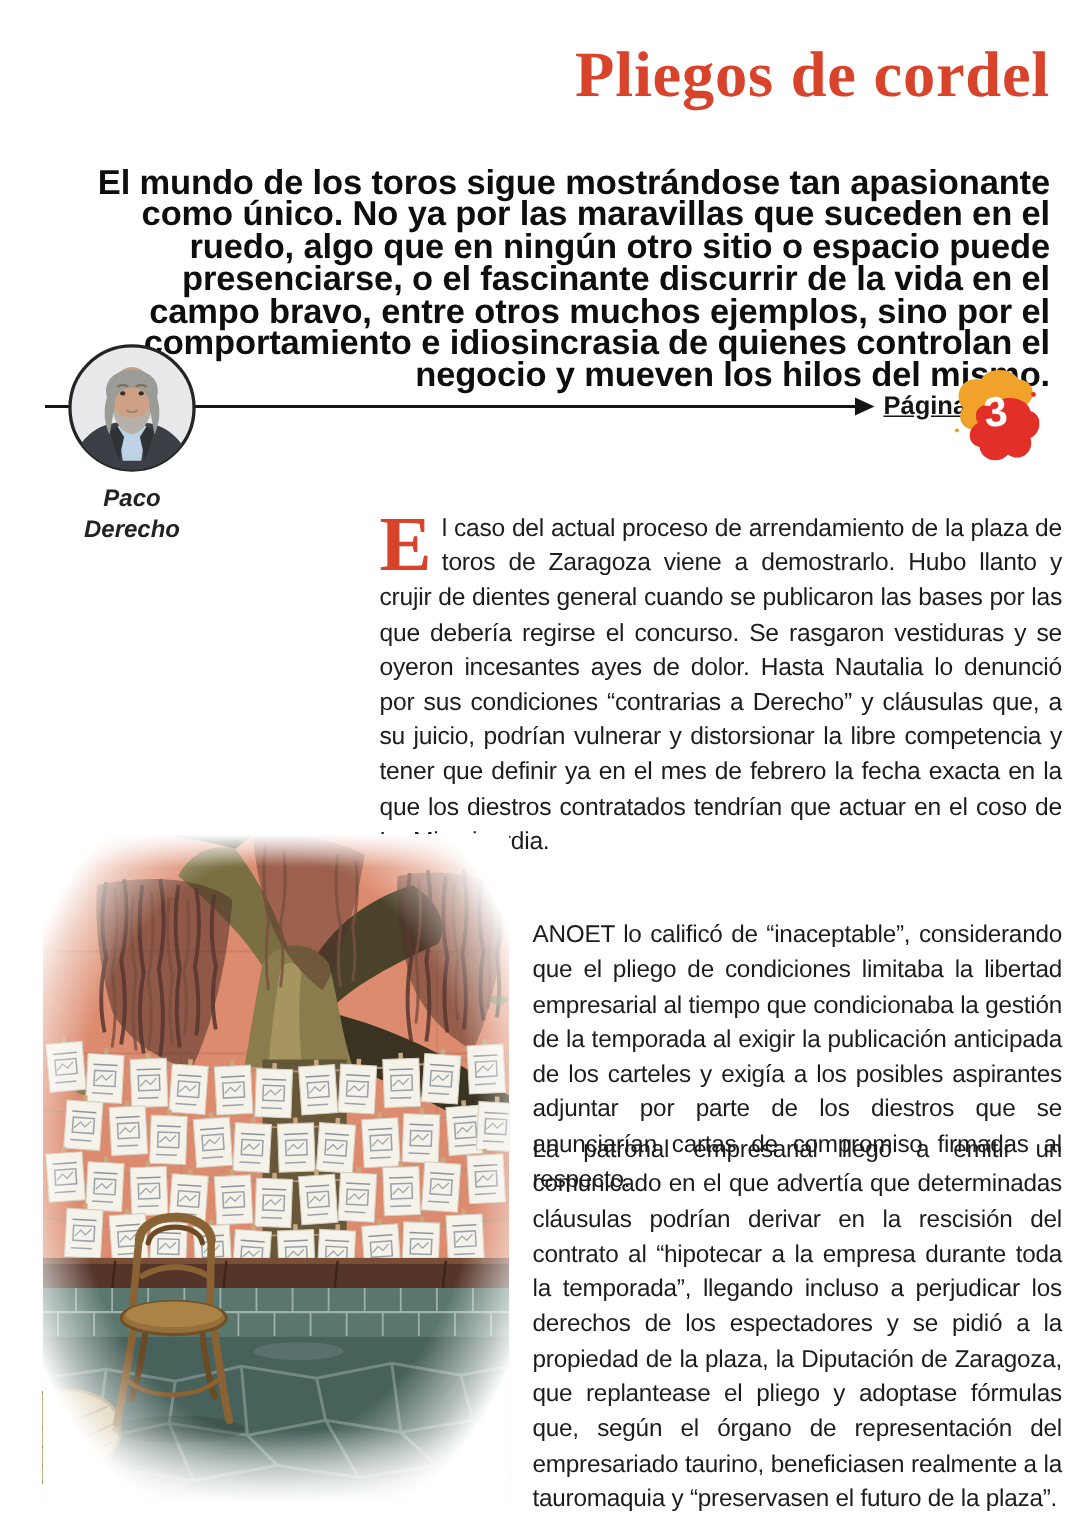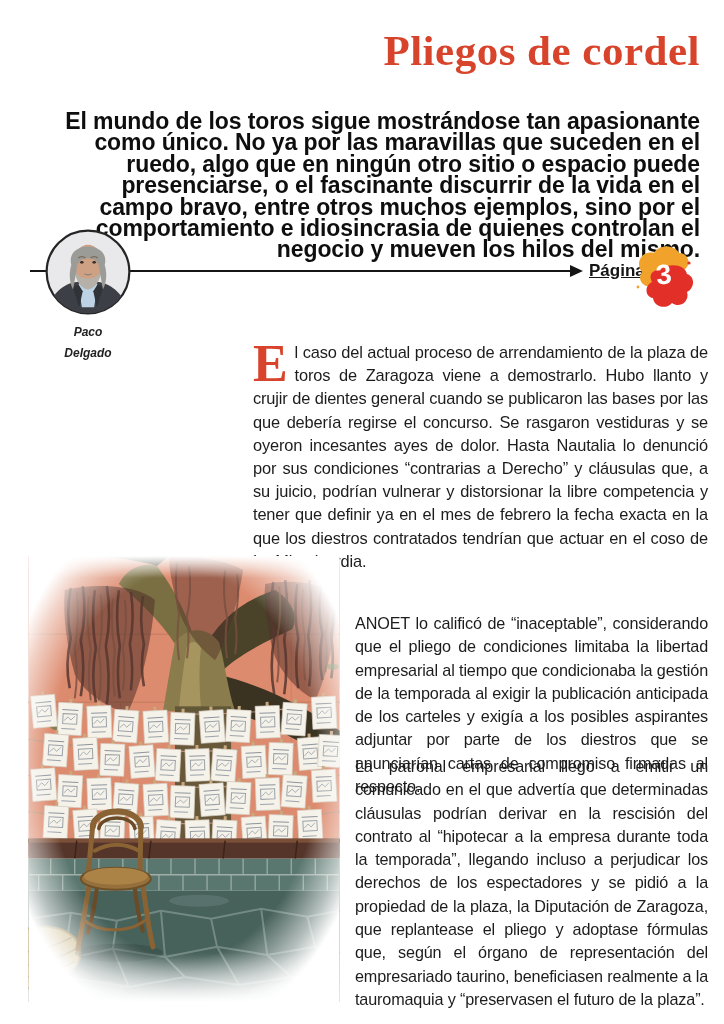--- a/index.html
+++ b/index.html
@@ -19,21 +19,21 @@
   .rule{position:absolute;top:270px;left:30px;width:542px;height:2px;background:#151515;}
   .arrowhead{
     position:absolute;top:265px;left:570px;width:0;height:0;
     border-left:13px solid #151515;border-top:6px solid transparent;border-bottom:6px solid transparent;
   }
   .pagina-label{position:absolute;top:261px;left:589px;font-weight:700;font-size:17px;color:#141414;text-decoration:underline;}
   .badge{position:absolute;top:243px;left:633px;width:60px;height:66px;}
   .portrait{position:absolute;top:228px;left:44px;width:88px;height:88px;}
   .author{
     position:absolute;top:322px;left:38px;width:100px;text-align:center;
-    font-weight:700;font-style:italic;font-size:12px;line-height:21px;color:#222;
+    font-weight:700;font-style:italic;font-size:16px;line-height:21px;color:#222;
   }
   .lead-par{
     position:absolute;top:341px;left:253px;width:455px;
     font-size:16.4px;line-height:23.2px;text-align:justify;letter-spacing:-0.15px;
   }
   .dropcap{
     float:left;font-family:"Liberation Serif","DejaVu Serif",serif;font-weight:700;
     color:#d8432b;font-size:52px;line-height:41px;margin:2px 7px 0 0;
   }
   .photo{position:absolute;top:556px;left:28px;width:312px;height:446px;}
@@ -84,21 +84,21 @@
         <ellipse cx="57" cy="39" rx="2" ry="1.6" fill="#3a2f28"></ellipse>
         <path d="M39,34 C41,32 45,32 47,34" stroke="#7b6a57" stroke-width="1.5" fill="none"></path>
         <path d="M53,34 C55,32 59,32 61,34" stroke="#7b6a57" stroke-width="1.5" fill="none"></path>
         <path d="M46,52 C48,53.5 52,53.5 54,52" stroke="#8d8378" stroke-width="1.5" fill="none"></path>
       </g>
     </svg>
   </div>
 
   <div class="author">
     <div>Paco</div>
-    <div>Delgado</div>
+    <div>Derecho</div>
   </div>
 
   <div class="lead-par">
     <span class="dropcap">E</span><span>l caso del actual proceso de arrendamiento de la plaza de toros de Zaragoza viene a demostrarlo. Hubo llanto y crujir de dientes general cuando se publicaron las bases por las que debería regirse el concurso. Se rasgaron vestiduras y se oyeron incesantes ayes de dolor. Hasta Nautalia lo denunció por sus condiciones “contrarias a Derecho” y cláusulas que, a su juicio, podrían vulnerar y distorsionar la libre competencia y tener que definir ya en el mes de febrero la fecha exacta en la que los diestros contratados tendrían que actuar en el coso de La Misericordia.</span>
   </div>
 
   <div class="photo">
     <svg width="312" height="446" viewBox="0 0 310 445">
       <defs>
         <g id="pp">

